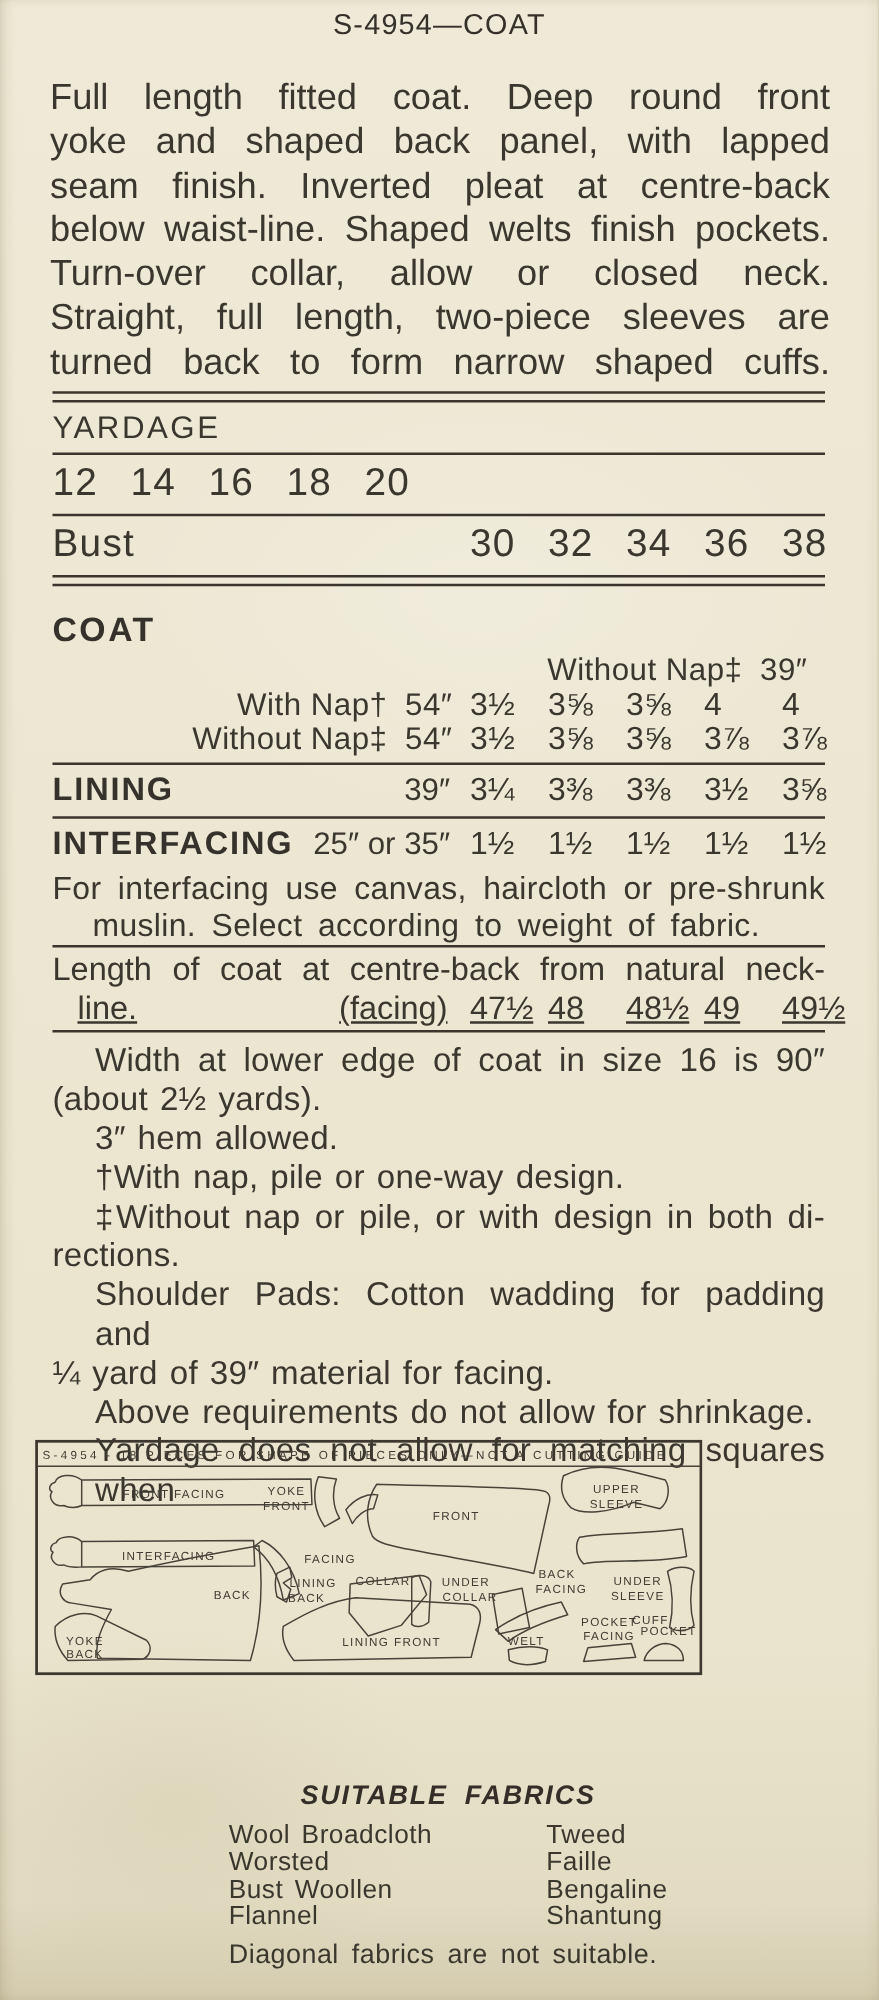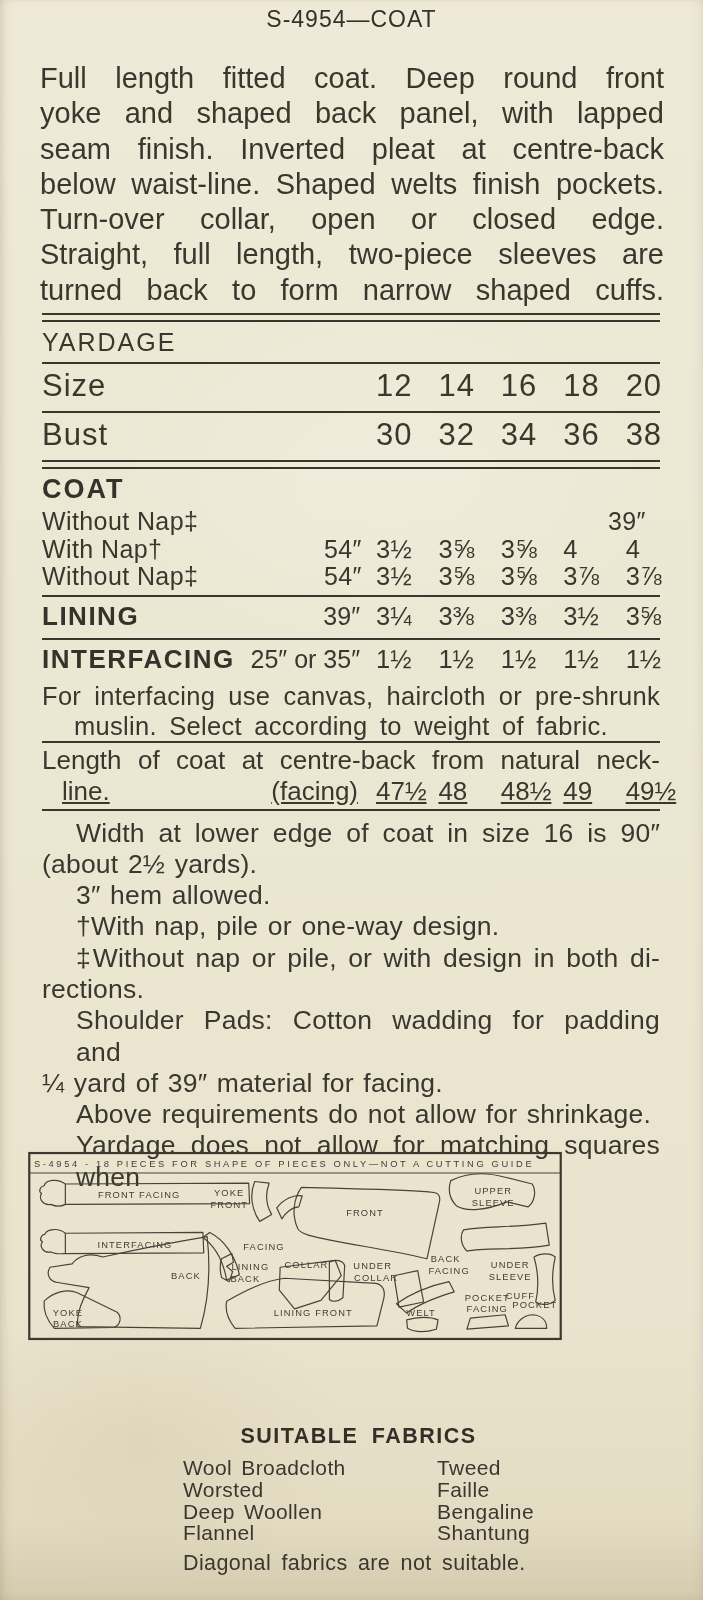--- a/index.html
+++ b/index.html
@@ -18,23 +18,23 @@
   .desc{position:absolute;top:61px;left:40px;width:624px;font-size:29px;line-height:35.3px;}
   .jline{text-align:justify;text-align-last:justify;}
   .table{position:absolute;top:313px;left:42px;width:618px;}
   .rule{height:2px;background:#3a362d;}
   .rule-d{height:9px;border-top:2px solid #3a362d;border-bottom:2px solid #3a362d;box-sizing:border-box;}
   .yard{font-size:25px;letter-spacing:2px;padding:6px 0 5px;}
   .srow{display:flex;align-items:baseline;font-size:31px;letter-spacing:1px;padding:4px 0 7px;}
   .srow .rlabel{flex:1;}
   .vals{display:flex;width:312px;margin-right:-28px;flex:none;}
   .v{flex:1;}
-  .coat-h{font-size:27px;font-weight:700;letter-spacing:2px;padding:5px 0 3px;color:#35322b;}
+  .coat-h{font-size:27px;font-weight:700;letter-spacing:2px;padding:20px 0 3px;color:#35322b;}
   .mrow{display:flex;align-items:baseline;font-size:25px;line-height:27.5px;letter-spacing:.4px;}
-  .mlabel{flex:1;text-align:left;}
+  .mlabel{flex:1;text-align:right;}
   .mwidth{width:66px;box-sizing:border-box;padding-left:14px;flex:none;}
   .mrow .vals{font-size:25.5px;}
   .sp{height:4px;}
   .brow{display:flex;align-items:baseline;padding:4px 0 6px;}
   .blabel{font-size:26px;font-weight:700;letter-spacing:1.5px;color:#35322b;}
   .bwidth{flex:1;text-align:right;font-size:25px;padding-right:16px;}
   .brow .vals{font-size:25.5px;}
   .int-note{font-size:25.5px;line-height:30px;letter-spacing:.3px;}
   .int-note.second{padding-left:32px;word-spacing:5px;}
   .len1{font-size:26px;line-height:31px;padding-top:2px;}
@@ -43,50 +43,49 @@
   .len-unit{margin-left:auto;margin-right:18px;}
   .notes{margin-top:7px;font-size:26.5px;line-height:31.3px;letter-spacing:.2px;word-spacing:2px;}
   .ind{padding-left:34px;}
   .diagram{position:absolute;left:28px;top:1135px;width:534px;height:222px;}
   .diagram svg{display:block;width:100%;height:100%;}
   .pp{fill:none;stroke:#47433a;stroke-width:1.4;stroke-linejoin:round;}
   .bx{fill:none;stroke:#3c382f;stroke-width:2.6;}
   .dt{font-size:11px;letter-spacing:1.3px;fill:#413d35;text-anchor:middle;font-family:"Liberation Sans",sans-serif;}
   .dh{font-size:11px;letter-spacing:3.1px;fill:#413d35;text-anchor:start;font-family:"Liberation Sans",sans-serif;}
   .fab-head{position:absolute;top:1424px;left:0;right:0;padding-left:14px;text-align:center;
-    font-size:21.5px;font-weight:700;letter-spacing:1.5px;word-spacing:6px;color:#332f28;}
+    font-size:21.5px;font-weight:700;letter-spacing:1.5px;word-spacing:6px;color:#332f28;font-style:italic;}
   .fab-cols{position:absolute;top:1457px;left:183px;display:flex;
     font-size:21px;line-height:21.8px;letter-spacing:.4px;word-spacing:3px;}
   .fab-col-left{width:254px;}
   .fab-foot{position:absolute;top:1551px;left:183px;font-size:21.5px;letter-spacing:.4px;word-spacing:4px;text-align:center;}
 </style>
 </head>
 <body>
 
 <div class="page">
 
   <div class="title">S-4954—COAT</div>
 
   <div class="desc">
     <div class="jline">Full length fitted coat. Deep round front</div>
     <div class="jline">yoke and shaped back panel, with lapped</div>
     <div class="jline">seam finish. Inverted pleat at centre-back</div>
     <div class="jline">below waist-line. Shaped welts finish pockets.</div>
-    <div class="jline">Turn-over collar, open or closed edge.</div>
+    <div class="jline">Turn-over collar, allow or closed neck.</div>
     <div class="jline">Straight, full length, two-piece sleeves are</div>
     <div class="jline">turned back to form narrow shaped cuffs.</div>
   </div>
 
   <div class="table">
     <div class="rule-d"></div>
     <div class="yard">YARDAGE</div>
     <div class="rule"></div>
 
     <div class="srow">
-      <span class="rlabel">Size</span>
       <span class="vals">
         <span class="v">12</span>
         <span class="v">14</span>
         <span class="v">16</span>
         <span class="v">18</span>
         <span class="v">20</span>
       </span>
     </div>
     <div class="rule"></div>
 
@@ -260,21 +259,21 @@
       <text class="dt" x="597" y="184">POCKET</text>
       <path class="pp" d="M574,208 C576,199 585,192 595,192 C605,193 611,199 611,208 Z"></path>
     </svg>
   </div>
 
   <div class="fab-head">SUITABLE FABRICS</div>
   <div class="fab-cols">
     <div class="fab-col-left">
       <div>Wool Broadcloth</div>
       <div>Worsted</div>
-      <div>Deep Woollen</div>
+      <div>Bust Woollen</div>
       <div>Flannel</div>
     </div>
     <div>
       <div>Tweed</div>
       <div>Faille</div>
       <div>Bengaline</div>
       <div>Shantung</div>
     </div>
   </div>
   <div class="fab-foot">Diagonal fabrics are not suitable.</div>

